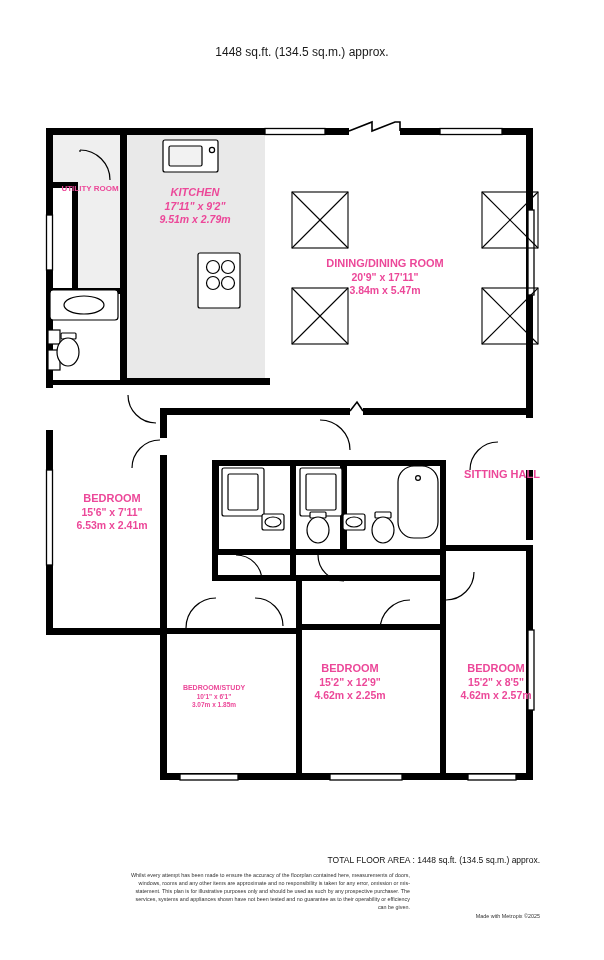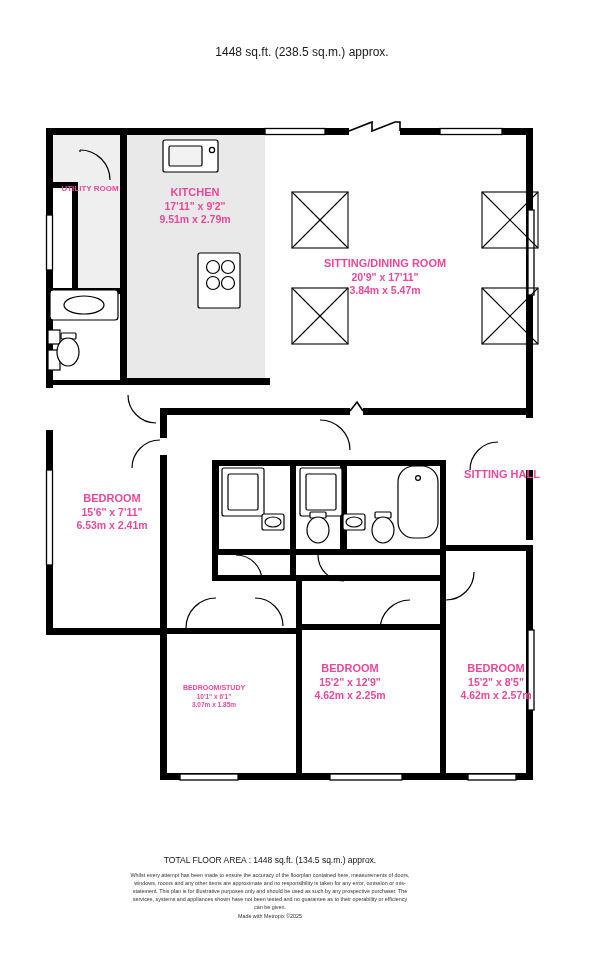--- a/index.html
+++ b/index.html
@@ -55,21 +55,21 @@
   }
   .room-label.small .name { font-size: 7px; }
   .room-label.small .dims { font-size: 6.5px; }
   .room-label.tiny .name { font-size: 8px; }
 
   .footer {
     position: absolute;
     left: 0;
     top: 855px;
     width: 540px;
-    text-align: center;
+    text-align: right;
   }
   .footer .total {
     font-size: 8.5px;
     color: #111;
   }
   .footer .disclaimer {
     font-size: 5.4px;
     line-height: 1.5;
     color: #333;
     margin-top: 6px;
@@ -78,21 +78,21 @@
   .footer .madewith {
     font-size: 5.4px;
     color: #333;
     margin-top: 1px;
   }
 </style>
 </head>
 <body>
 
 <div class="title-block">
-  <div class="title-sub">1448 sq.ft. (238.5 sq.m.) approx.</div>
+  <div class="title-sub">1448 sq.ft. (134.5 sq.m.) approx.</div>
 </div>
 
 <svg id="plan" viewBox="0 0 604 960" xmlns="http://www.w3.org/2000/svg">
 
   <g>
 
     <polygon points="46,133 128,133 128,185 75,185 75,290 120,290 120,380 265,380 265,290 155,290 155,185 128,185 128,133 265,133 265,380" fill="none"></polygon>
     <path d="M46,133 L128,133 L128,290 L75,290 L75,185 L46,185 Z" fill="#efefef"></path>
     <path d="M128,133 L265,133 L265,150 L148,150 L148,240 L265,240 L265,380 L120,380 L120,290 L128,290 Z" fill="#e9e9e9"></path>
     <rect x="120" y="240" width="145" height="140" fill="#e9e9e9"></rect>
@@ -257,28 +257,28 @@
     <line x1="482" y1="288" x2="538" y2="344"></line>
     <line x1="538" y1="288" x2="482" y2="344"></line>
   </g>
 
 </svg>
 
 <div class="room-label tiny" style="left:40px; top:184px; width:100px;">
   <div class="name">UTILITY ROOM</div>
 </div>
 
-<div class="room-label" style="left:120px; top:186px; width:150px;">
+<div class="room-label" style="left:120px; top:186px; width:150px;font-style:italic;">
   <div class="name">KITCHEN</div>
   <div class="dims">17'11"  x 9'2"</div>
   <div class="dims">9.51m  x 2.79m</div>
 </div>
 
 <div class="room-label" style="left:290px; top:257px; width:190px;">
-  <div class="name">SITTING/DINING ROOM</div>
+  <div class="name">DINING/DINING ROOM</div>
   <div class="dims">20'9"  x 17'11"</div>
   <div class="dims">3.84m  x 5.47m</div>
 </div>
 
 <div class="room-label" style="left:432px; top:468px; width:140px;">
   <div class="name">SITTING HALL</div>
 </div>
 
 <div class="room-label" style="left:42px; top:492px; width:140px;">
   <div class="name">BEDROOM</div>

